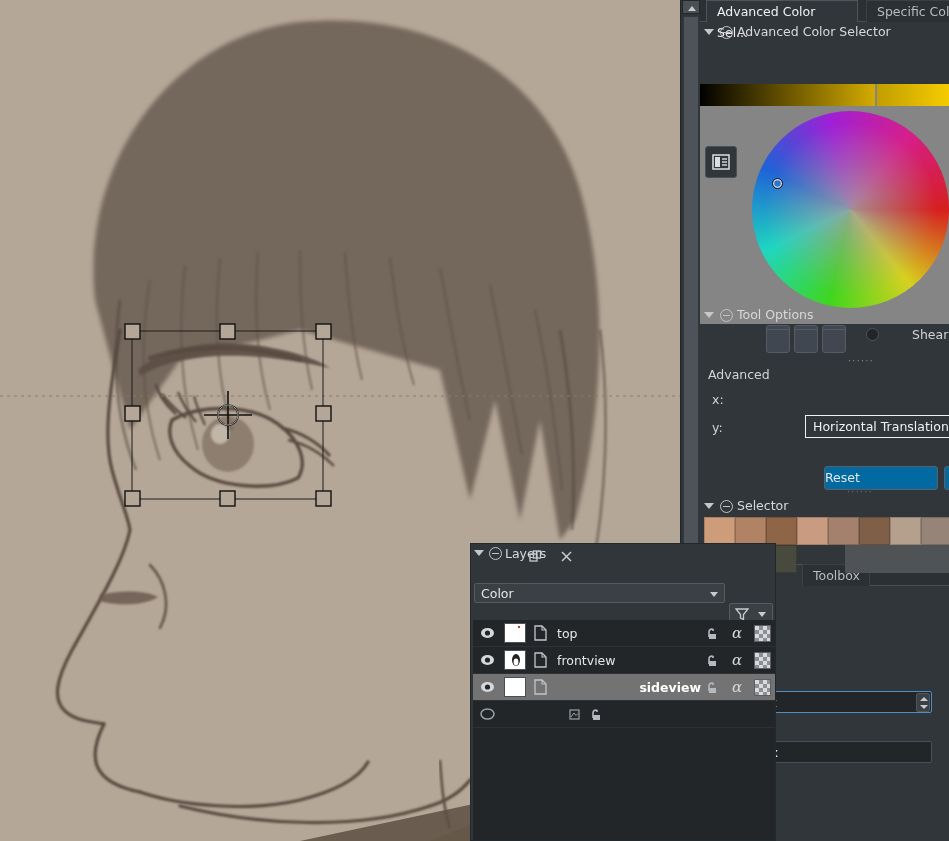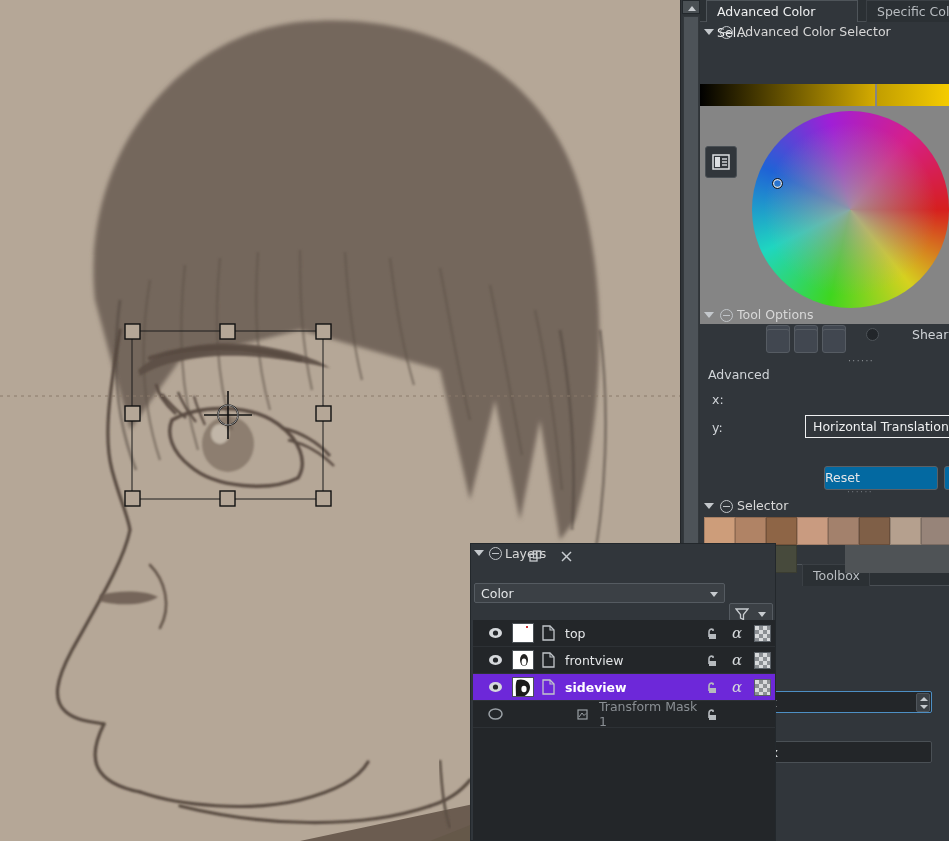--- a/index.html
+++ b/index.html
@@ -82,22 +82,22 @@
            font-size:12.5px; line-height:19px; padding-left:6px; position:relative; }
   .combo-arrow { position:absolute; right:6px; top:8px; border-left:4px solid transparent;border-right:4px solid transparent;border-top:5px solid #c7cbcf;}
   #opacity-bar { height:17px; background:#2b3034; border:1px solid #4a5055; position:relative; }
   #opacity-fill { position:absolute; left:0; top:0; height:100%; width:46%; background:#2a5f80; }
   #opacity-txt { position:absolute; left:0; top:0; width:100%; text-align:center; line-height:15px; font-size:12.5px; color:#eff0f1;}
   #opacity-spin { position:absolute; right:2px; top:2px; width:14px; height:17px; background:#3b4045; border:1px solid #50565c;}
   #opacity-spin:before { content:""; position:absolute; left:3px; top:2px; border-left:4px solid transparent;border-right:4px solid transparent;border-bottom:4px solid #c7cbcf;}
   #opacity-spin:after  { content:""; position:absolute; left:3px; top:10px; border-left:4px solid transparent;border-right:4px solid transparent;border-top:4px solid #c7cbcf;}
 
   #layer-list { position:absolute; left:2px; top:76px; width:302px; height:220px; background:#232629; }
-  .layer-row { position:relative; height:27px; display:flex; align-items:center; border-bottom:1px solid #2d3135;padding-left:8px; }
-  .layer-row.sel { background:#6d28d9; }
+  .layer-row { position:relative; height:27px; display:flex; align-items:center; border-bottom:1px solid #2d3135; }
+  .layer-row.sel { background:#737373;text-align:right; }
   .lcol { display:flex; align-items:center; justify-content:center; height:27px; }
   .layer-name { flex:1; padding-left:6px; font-size:12.5px; color:#e4e6e8; }
   .layer-row.sel .layer-name { font-weight:bold; color:#ffffff; }
   .layer-name.dim { color:#8a8f94; }
   .thumb { width:22px; height:20px; border:1px solid #4a5055; background:#ffffff; position:relative; overflow:hidden;}
   .lockic, .alphaic, .checkic { width:17px; height:17px; }
   .checkic { background-image:
       linear-gradient(45deg,#8c9094 25%,transparent 25%,transparent 75%,#8c9094 75%),
       linear-gradient(45deg,#8c9094 25%,#d8dadc 25%,#d8dadc 75%,#8c9094 75%);
       background-size:8px 8px; background-position:0 0,4px 4px; border:1px solid #5a6066;}
@@ -478,21 +478,20 @@
             <ellipse cx="7.5" cy="6" rx="6.5" ry="5" fill="none" stroke="#9aa0a5" stroke-width="1.5"></ellipse>
           </svg>
         </div>
         <div class="lcol" style="width: 28px;"></div>
         <div class="lcol" style="width: 22px; margin-left: 34px;">
           <svg width="13" height="13" viewBox="0 0 13 13">
             <rect x="2" y="2" width="9" height="9" fill="none" stroke="#9aa0a5" stroke-width="1.2"></rect>
             <path d="M 3 9 L 6 5 L 8 7.5 L 10 5.5" fill="none" stroke="#9aa0a5" stroke-width="1"></path>
           </svg>
         </div>
-        <div class="layer-name dim">Transform Mask 1</div>
         <div class="lcol" style="width: 24px;">
           <svg width="15" height="15" viewBox="0 0 15 15">
             <path d="M 3 11 L 3 6 C 3 3.5 5 2.5 7 3.5 L 7 5" fill="none" stroke="#b6babe" stroke-width="1.6"></path>
             <rect x="3" y="8" width="7" height="5" fill="#b6babe"></rect>
           </svg>
         </div>
         <div class="lcol" style="width: 24px;"></div>
         <div class="lcol" style="width: 26px;"></div>
       </div>
     </div>

